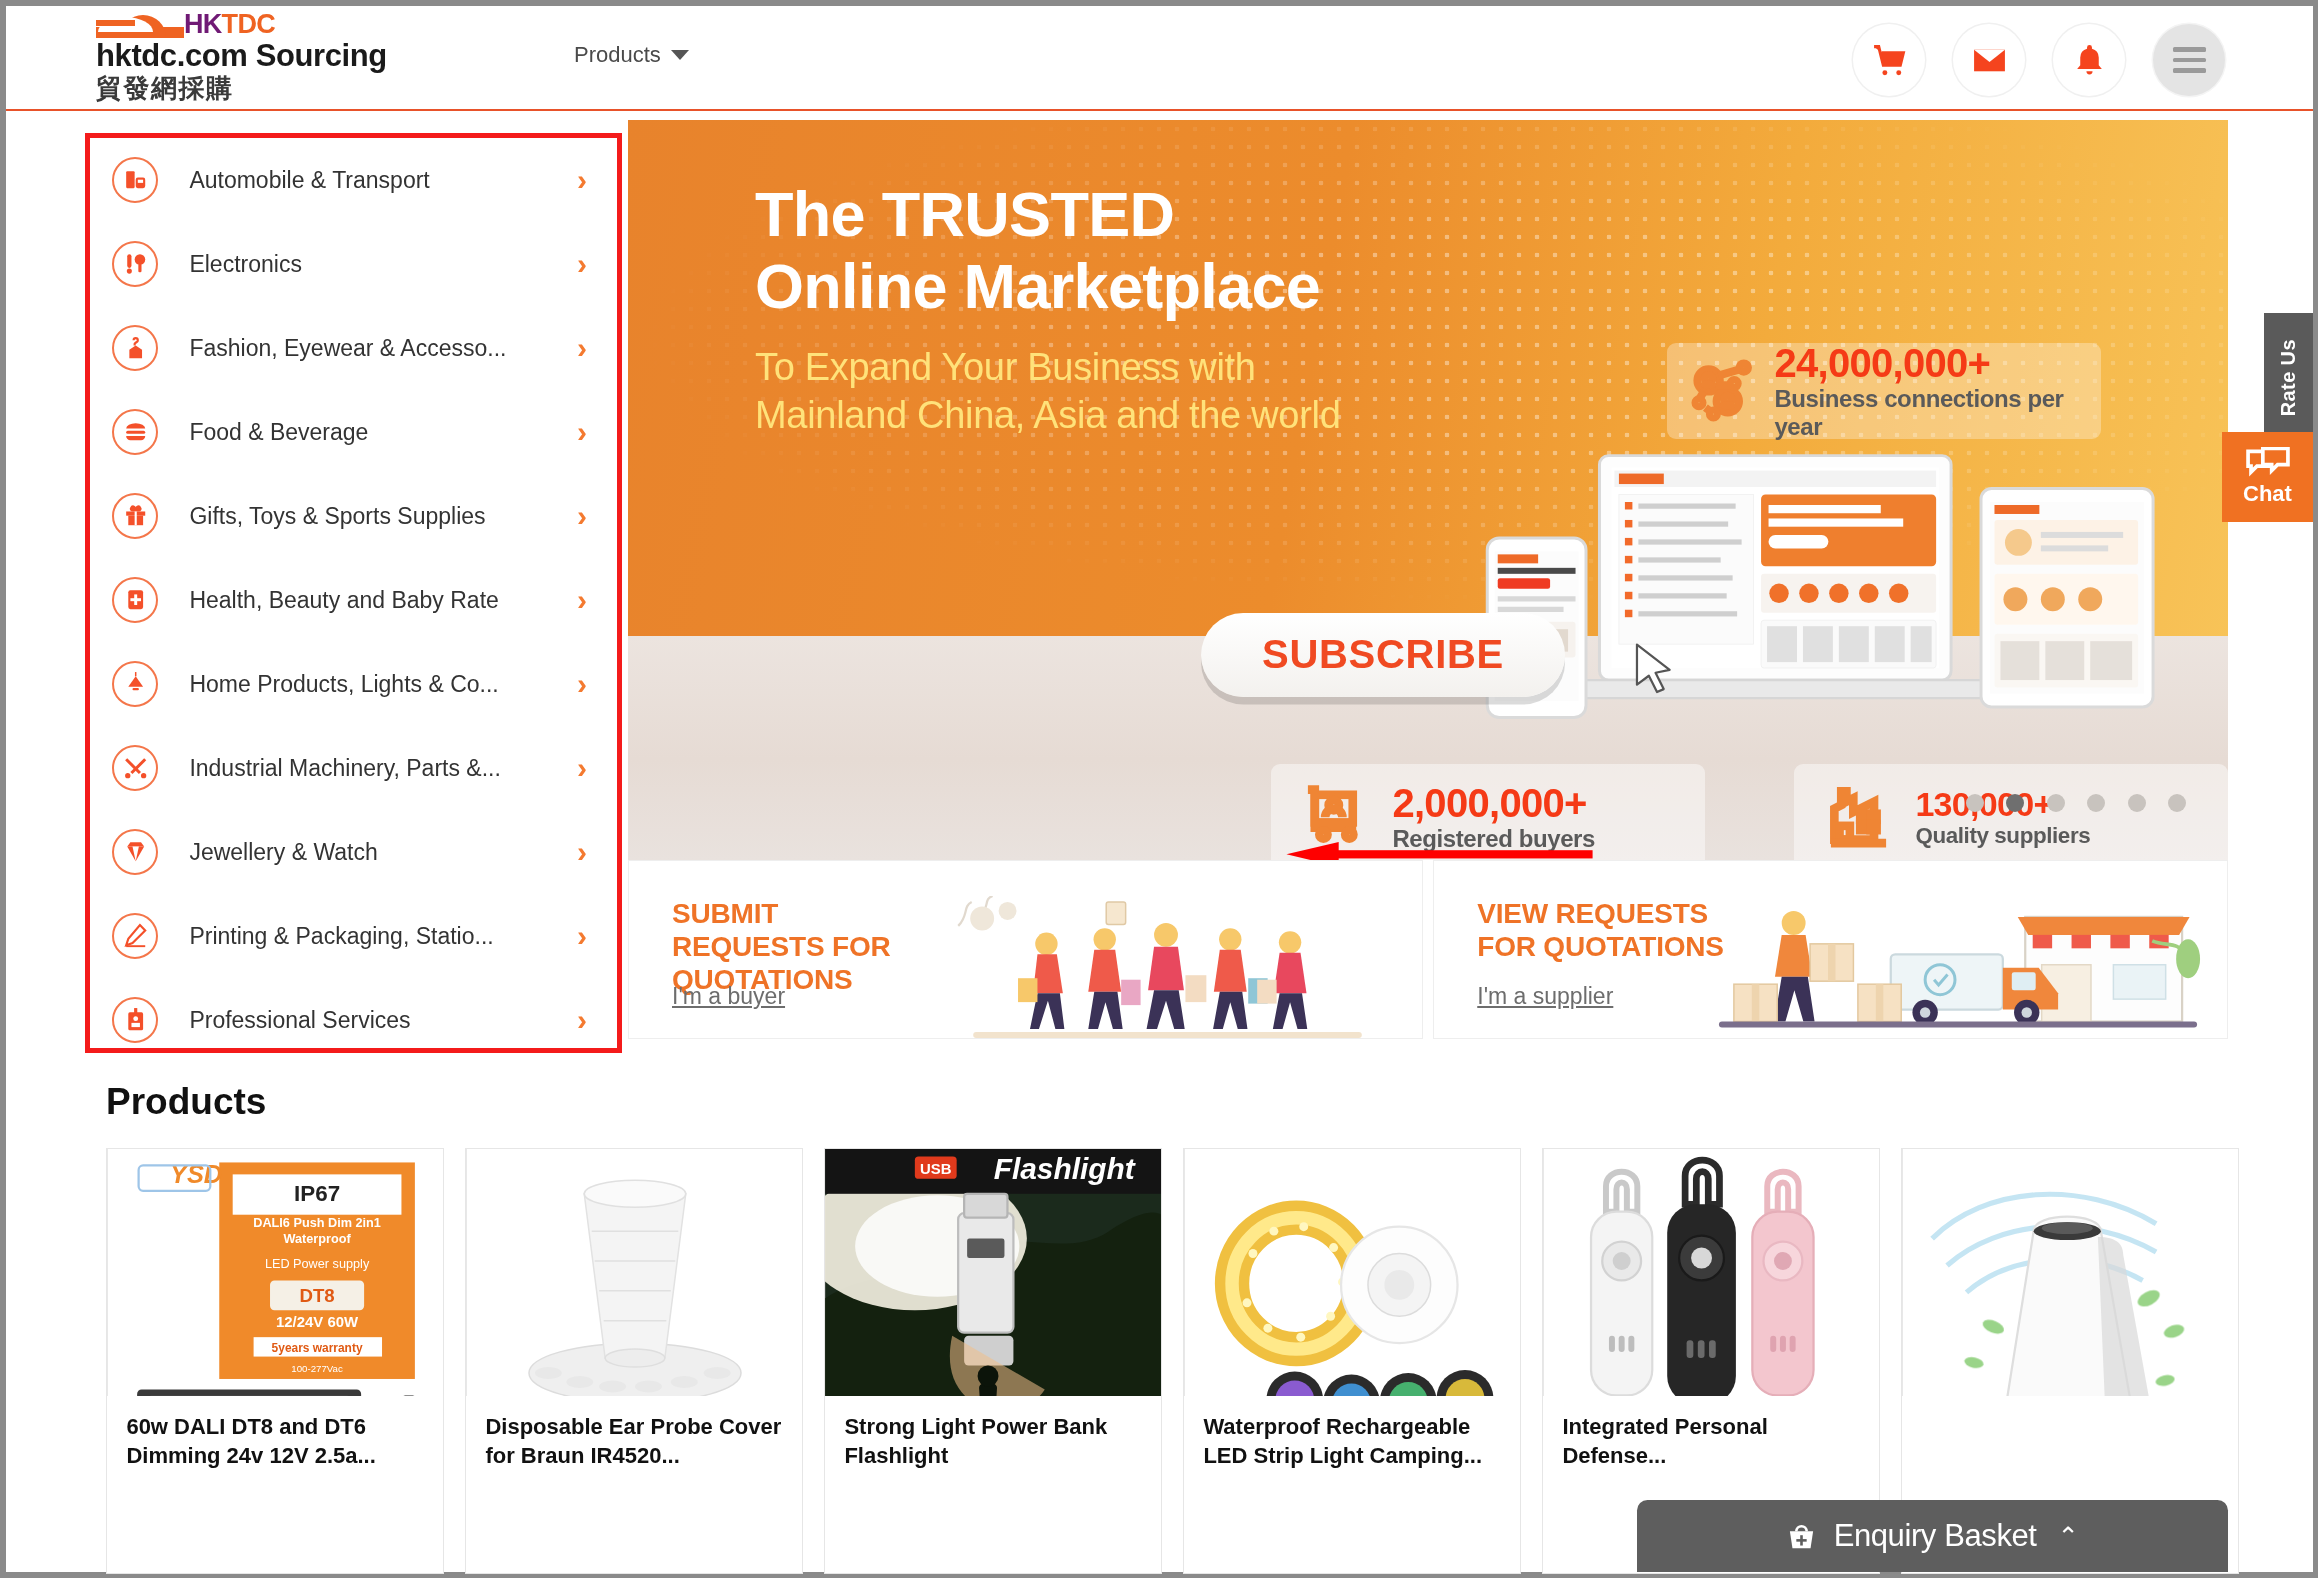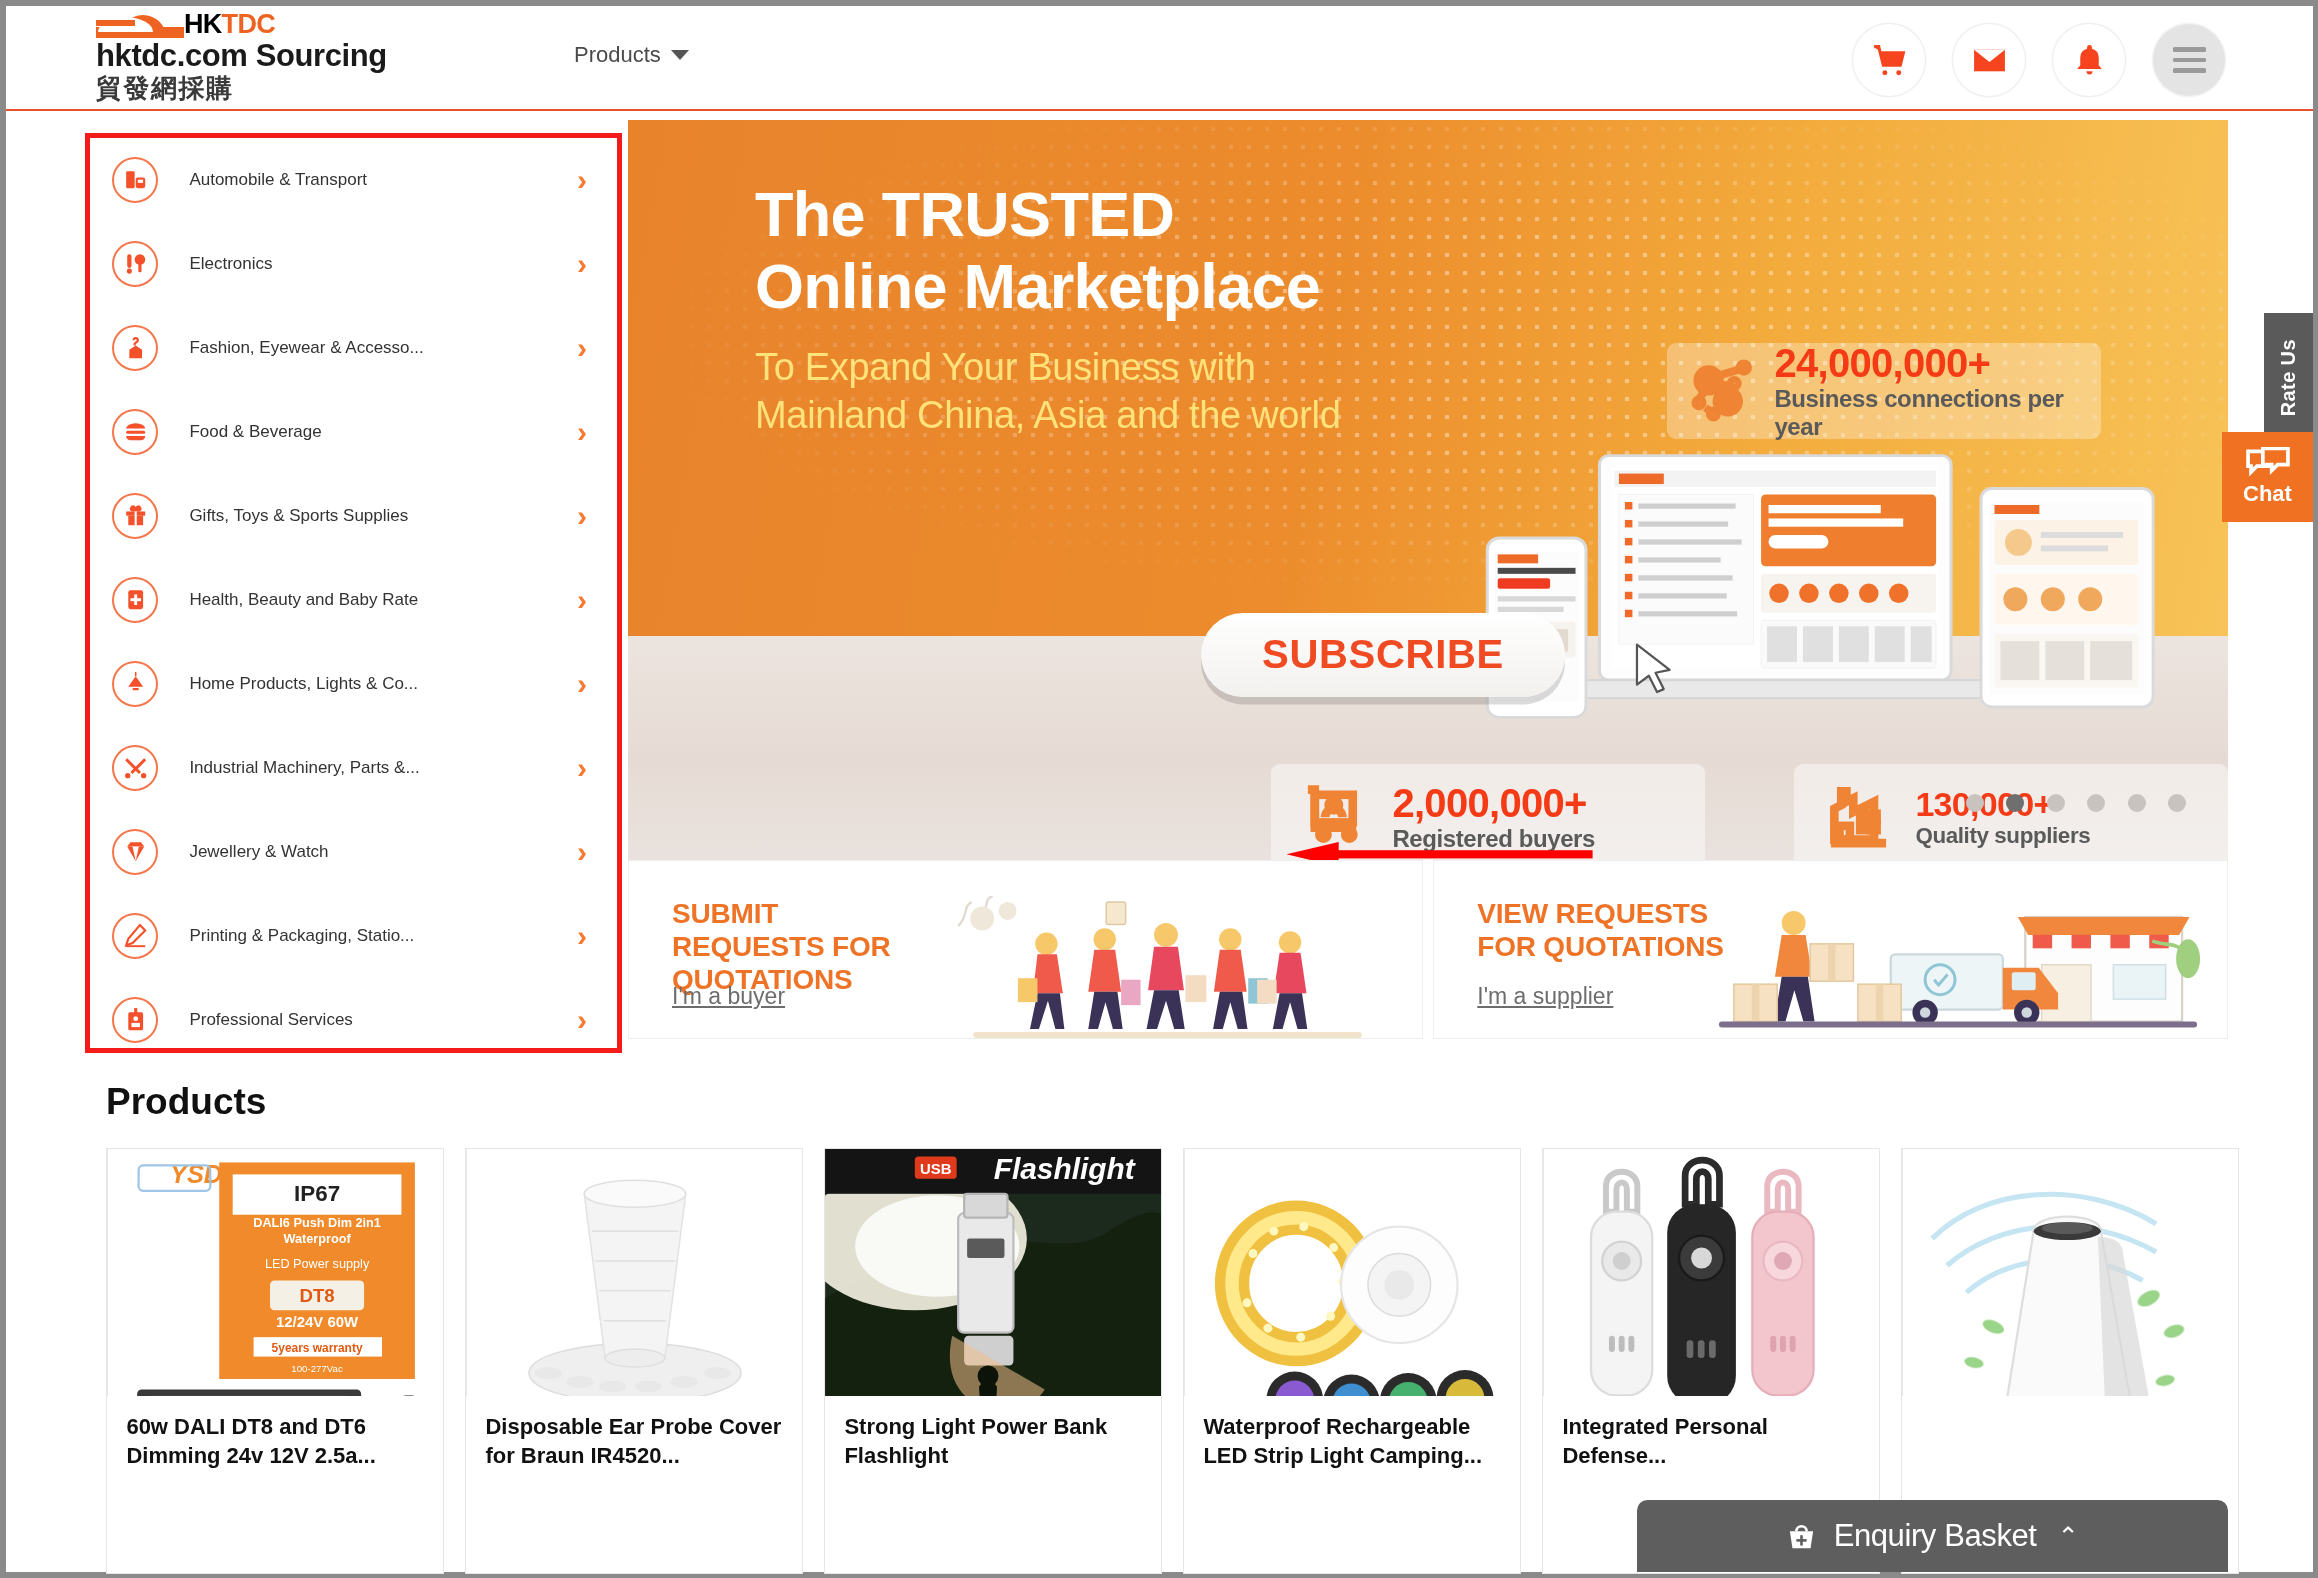--- a/index.html
+++ b/index.html
@@ -33,21 +33,21 @@
     position:absolute; left:24px; bottom:0; width:46px; height:22.4px;
     border-radius:50% 50% 0 0 / 100% 100% 0 0; background:#ef6322;
   }
   .logo-sun .wave {
     position:absolute; left:1.5px; bottom:6px; width:55px; height:15px;
     border-radius:50% 50% 0 0 / 100% 100% 0 0;
     background:#ffffff;
   }
   .logo-sun .stripe { position:absolute; left:0; bottom:12px; width:39px; height:5.2px; background:#ef6322; }
   .logo-hktdc { font-size:27px; font-weight:bold; letter-spacing:-0.7px; line-height:25.4px; }
-  .logo-hktdc .hk { color:#000000; }
+  .logo-hktdc .hk { color:#701a75; }
   .logo-hktdc .td { color:#ef6322;margin-top:18px; }
   .logo-hktdc .c2 { color:#ef6322; }
   .logo-title { font-size:31px; font-weight:bold; color:#1a1a1a; line-height:34px; letter-spacing:-0.4px; }
   .logo-sub { font-size:26px; font-weight:bold; color:#3a3a3a; line-height:30px; letter-spacing:1.5px; }
 
   .products-drop {
     position:absolute; left:568px; top:36px; display:flex; align-items:center; gap:10.5px;
     font-size:22px; color:#4a4a4a; cursor:pointer;
   }
   .caret-down { width:0;height:0;border-left:9px solid transparent;border-right:9px solid transparent;border-top:10.5px solid #555; }
@@ -88,21 +88,21 @@
   }
   .cat-item {
     display:flex; align-items:center; height:84px; padding-left:22.4px; cursor:pointer;
   }
   .cat-ic {
     width:46px; height:46px; border:2.2px solid #f4764a; border-radius:50%;
     display:flex; align-items:center; justify-content:center; flex:0 0 auto;
   }
   .cat-ic svg { width:25.4px; height:25.4px; fill:#f4502a; }
   .cat-label {
-    flex:1; margin-left:31px; font-size:17px; color:#333; white-space:nowrap; overflow:hidden;
+    flex:1; margin-left:31px; font-size:23px; color:#333; white-space:nowrap; overflow:hidden;
   }
   .cat-arrow { margin-right:30px; color:#f47a30; font-size:30px; font-weight:bold; line-height:1; }
 
   
   .hero {
     position:absolute; left:628px; top:120px; width:1600px; height:740px; overflow:hidden;
     background:linear-gradient(100deg,#e8832c 0%,#ec8c2c 42%,#f3ab3c 68%,#f8c55a 100%);
   }
   .hero-lower {
     position:absolute; left:0; bottom:0; width:100%; height:224px;

